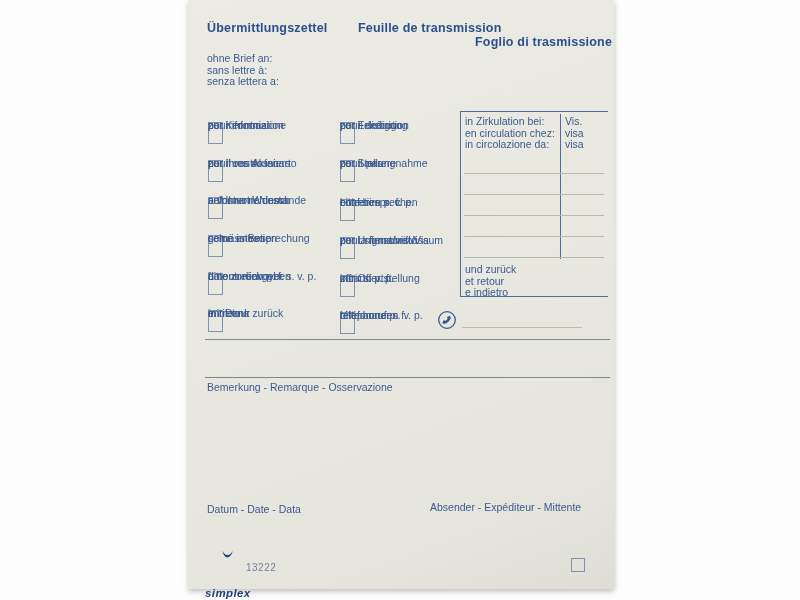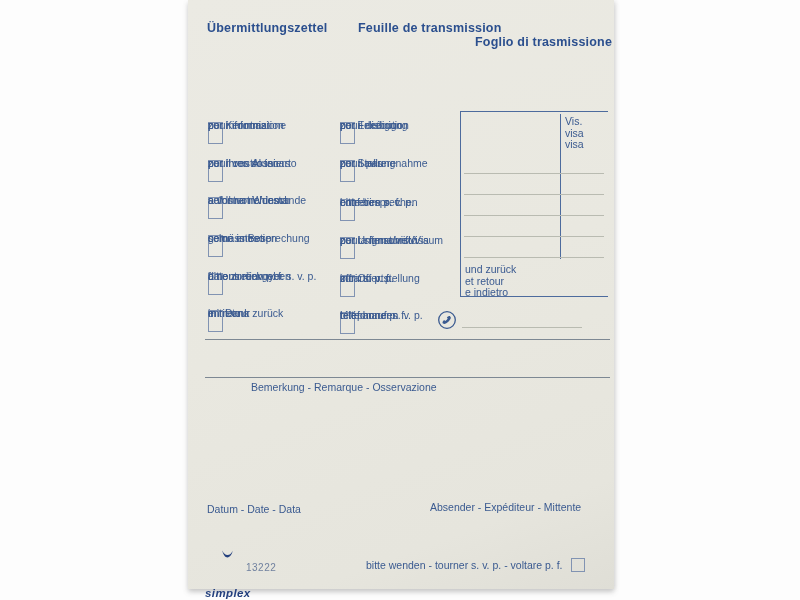--- a/index.html
+++ b/index.html
@@ -33,20 +33,25 @@
 </head>
 <body>
 
 <div class="stage">
   <div class="paper">
 
     <span class="title" style="left:19px;top:21px;">Übermittlungszettel</span>
     <span class="title" style="left:142px;top:21px;padding-left:28px;">Feuille de transmission</span>
     <span class="title" style="left:287px;top:21px;margin-top:14px;">Foglio di trasmissione</span>
 
+    <div class="t stack" style="left:19px;top:53px;">
+      <span>ohne Brief an:</span>
+      <span>sans lettre à:</span>
+      <span>senza lettera a:</span>
+    </div>
 
     <div class="cbrow" style="left:20px;top:119px;">
       <span class="cbox"></span>
       <span class="cbl">
           <span>zur Kenntnis</span>
           <span>pour information</span>
           <span>per informazione</span>
         </span>
     </div>
     <div class="cbrow" style="left:20px;top:157px;">
@@ -144,20 +149,25 @@
         <circle cx="10" cy="10" r="8.3" fill="none" stroke="#3a5a90" stroke-width="1.3"></circle>
         <path d="M5.6,13.2 c-0.3,-1 0.4,-2.2 1.5,-3.1 l1.1,0.9 c0.9,-0.5 1.9,-1.4 2.5,-2.4 l-0.8,-1.1 c1,-1 2.2,-1.6 3.2,-1.3 l0.8,1.5 c-0.6,2.6 -3.9,5.7 -6.7,6.4 z" fill="#3a5a90"></path>
       </svg>
     </span>
 
     <div class="hline" style="left:272px;top:111px;width:148px;"></div>
     <div class="vline" style="left:272px;top:111px;height:186px;"></div>
     <div class="vline" style="left:372px;top:114px;height:145px;"></div>
     <div class="hline" style="left:272px;top:296px;width:148px;"></div>
 
+    <div class="t stack" style="left:277px;top:116px;">
+      <span>in Zirkulation bei:</span>
+      <span>en circulation chez:</span>
+      <span>in circolazione da:</span>
+    </div>
     <div class="t stack" style="left:377px;top:116px;">
       <span>Vis.</span>
       <span>visa</span>
       <span>visa</span>
     </div>
 
     <div class="wline" style="left:276px;top:173px;width:140px;"></div>
     <div class="wline" style="left:276px;top:194px;width:140px;"></div>
     <div class="wline" style="left:276px;top:215px;width:140px;"></div>
     <div class="wline" style="left:276px;top:236px;width:140px;"></div>
@@ -167,30 +177,29 @@
       <span>und zurück</span>
       <span>et retour</span>
       <span>e indietro</span>
     </div>
 
     <div class="wline" style="left:274px;top:327px;width:120px;"></div>
 
     <div class="grayline" style="left:17px;top:339px;width:405px;"></div>
     <div class="grayline" style="left:17px;top:377px;width:405px;"></div>
 
-    <span class="t" style="left:19px;top:382px;margin-left:44px;">Bemerkung - Remarque - Osservazione</span>
+    <span class="t" style="left:19px;top:382px;">Bemerkung - Remarque - Osservazione</span>
 
     <span class="t" style="left:19px;top:504px;">Datum - Date - Data</span>
     <span class="t" style="left:242px;top:502px;">Absender - Expéditeur - Mittente</span>
 
     <span style="left:33px;top:550px;width:13px;height:11px;">
       <svg width="13" height="11" viewBox="0 0 13 11" style="position:absolute;left:0;top:0;">
         <path d="M1.2,0.4 C2.2,4.6 4.2,7.4 6.5,7.4 C8.8,7.4 10.8,4.6 11.8,0.8 C10.4,3.6 8.8,5.0 6.5,5.0 C4.2,5.0 2.6,3.2 1.2,0.4 Z" fill="#24407e"></path>
       </svg>
     </span>
     <span class="brand" style="left:17px;top:587px;">simplex</span>
     <span class="formnum" style="left:58px;top:562px;">13222</span>
 
-    <span class="t" style="left:178px;top:560px;">bitte wenden - tourner s. v. p. - voltare p. f.</span>
     <span class="small-cbox" style="left:383px;top:558px;"></span>
 
   </div>
 </div>
 
 </body></html>

